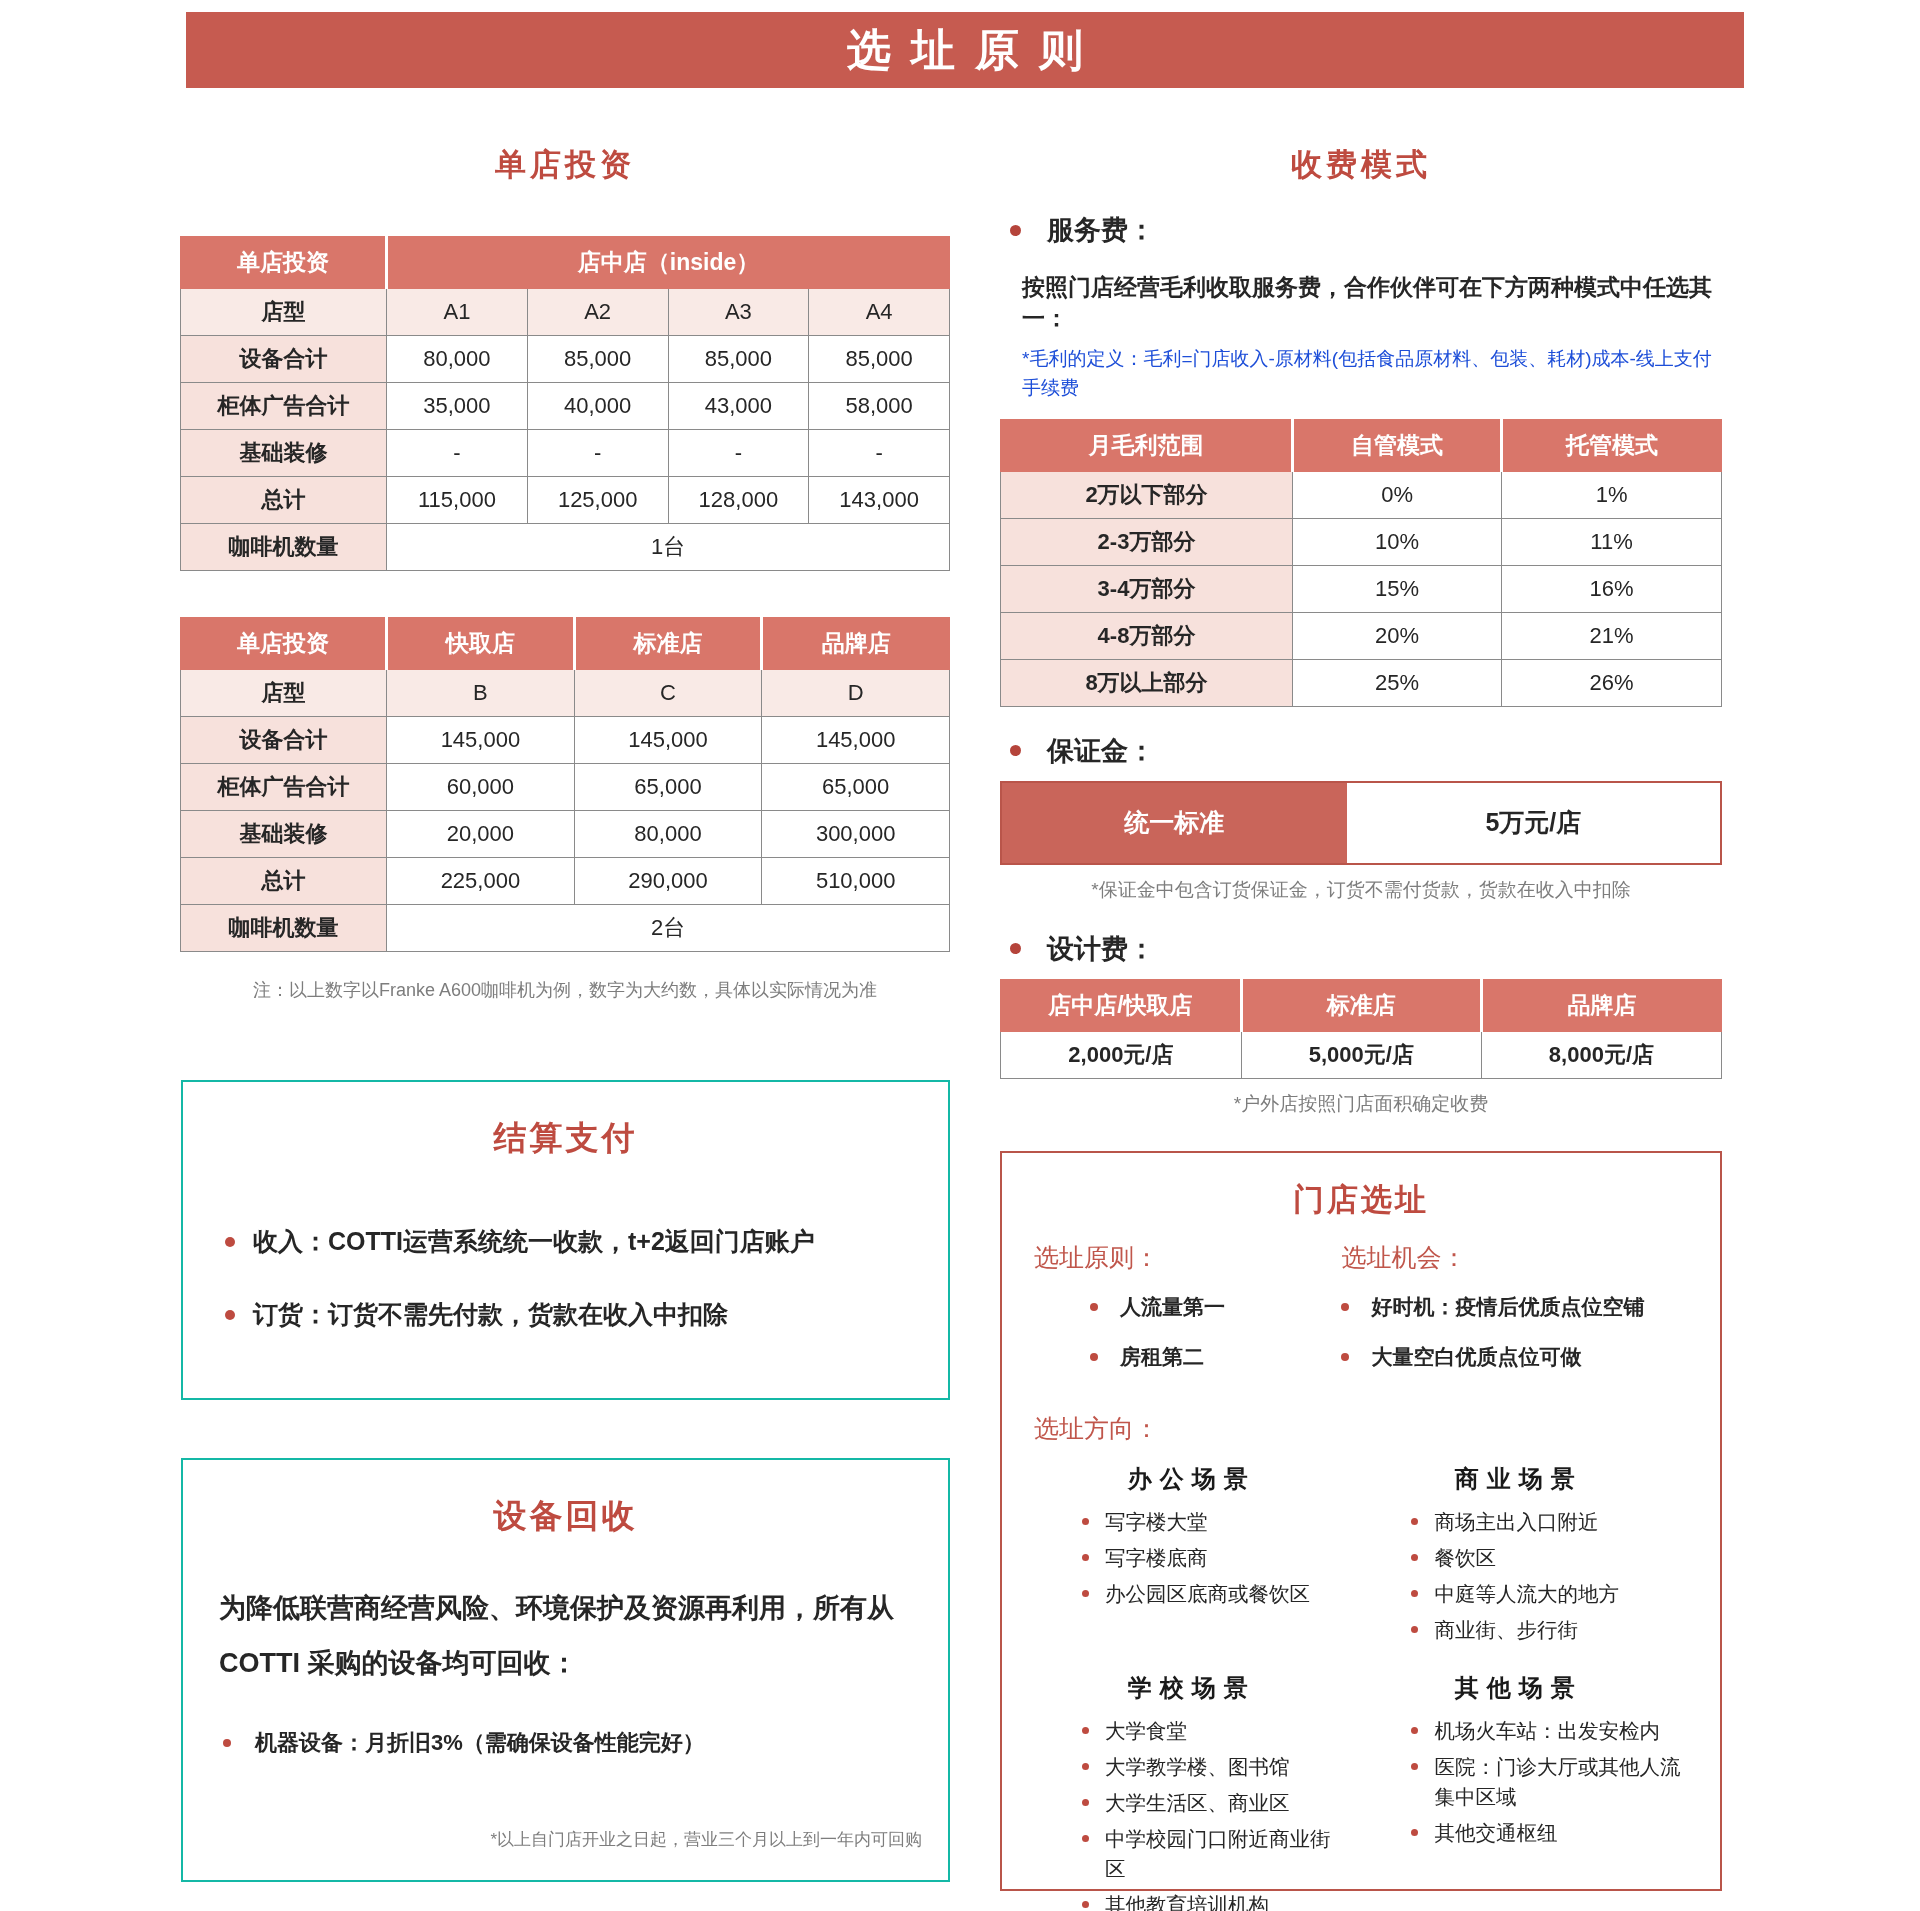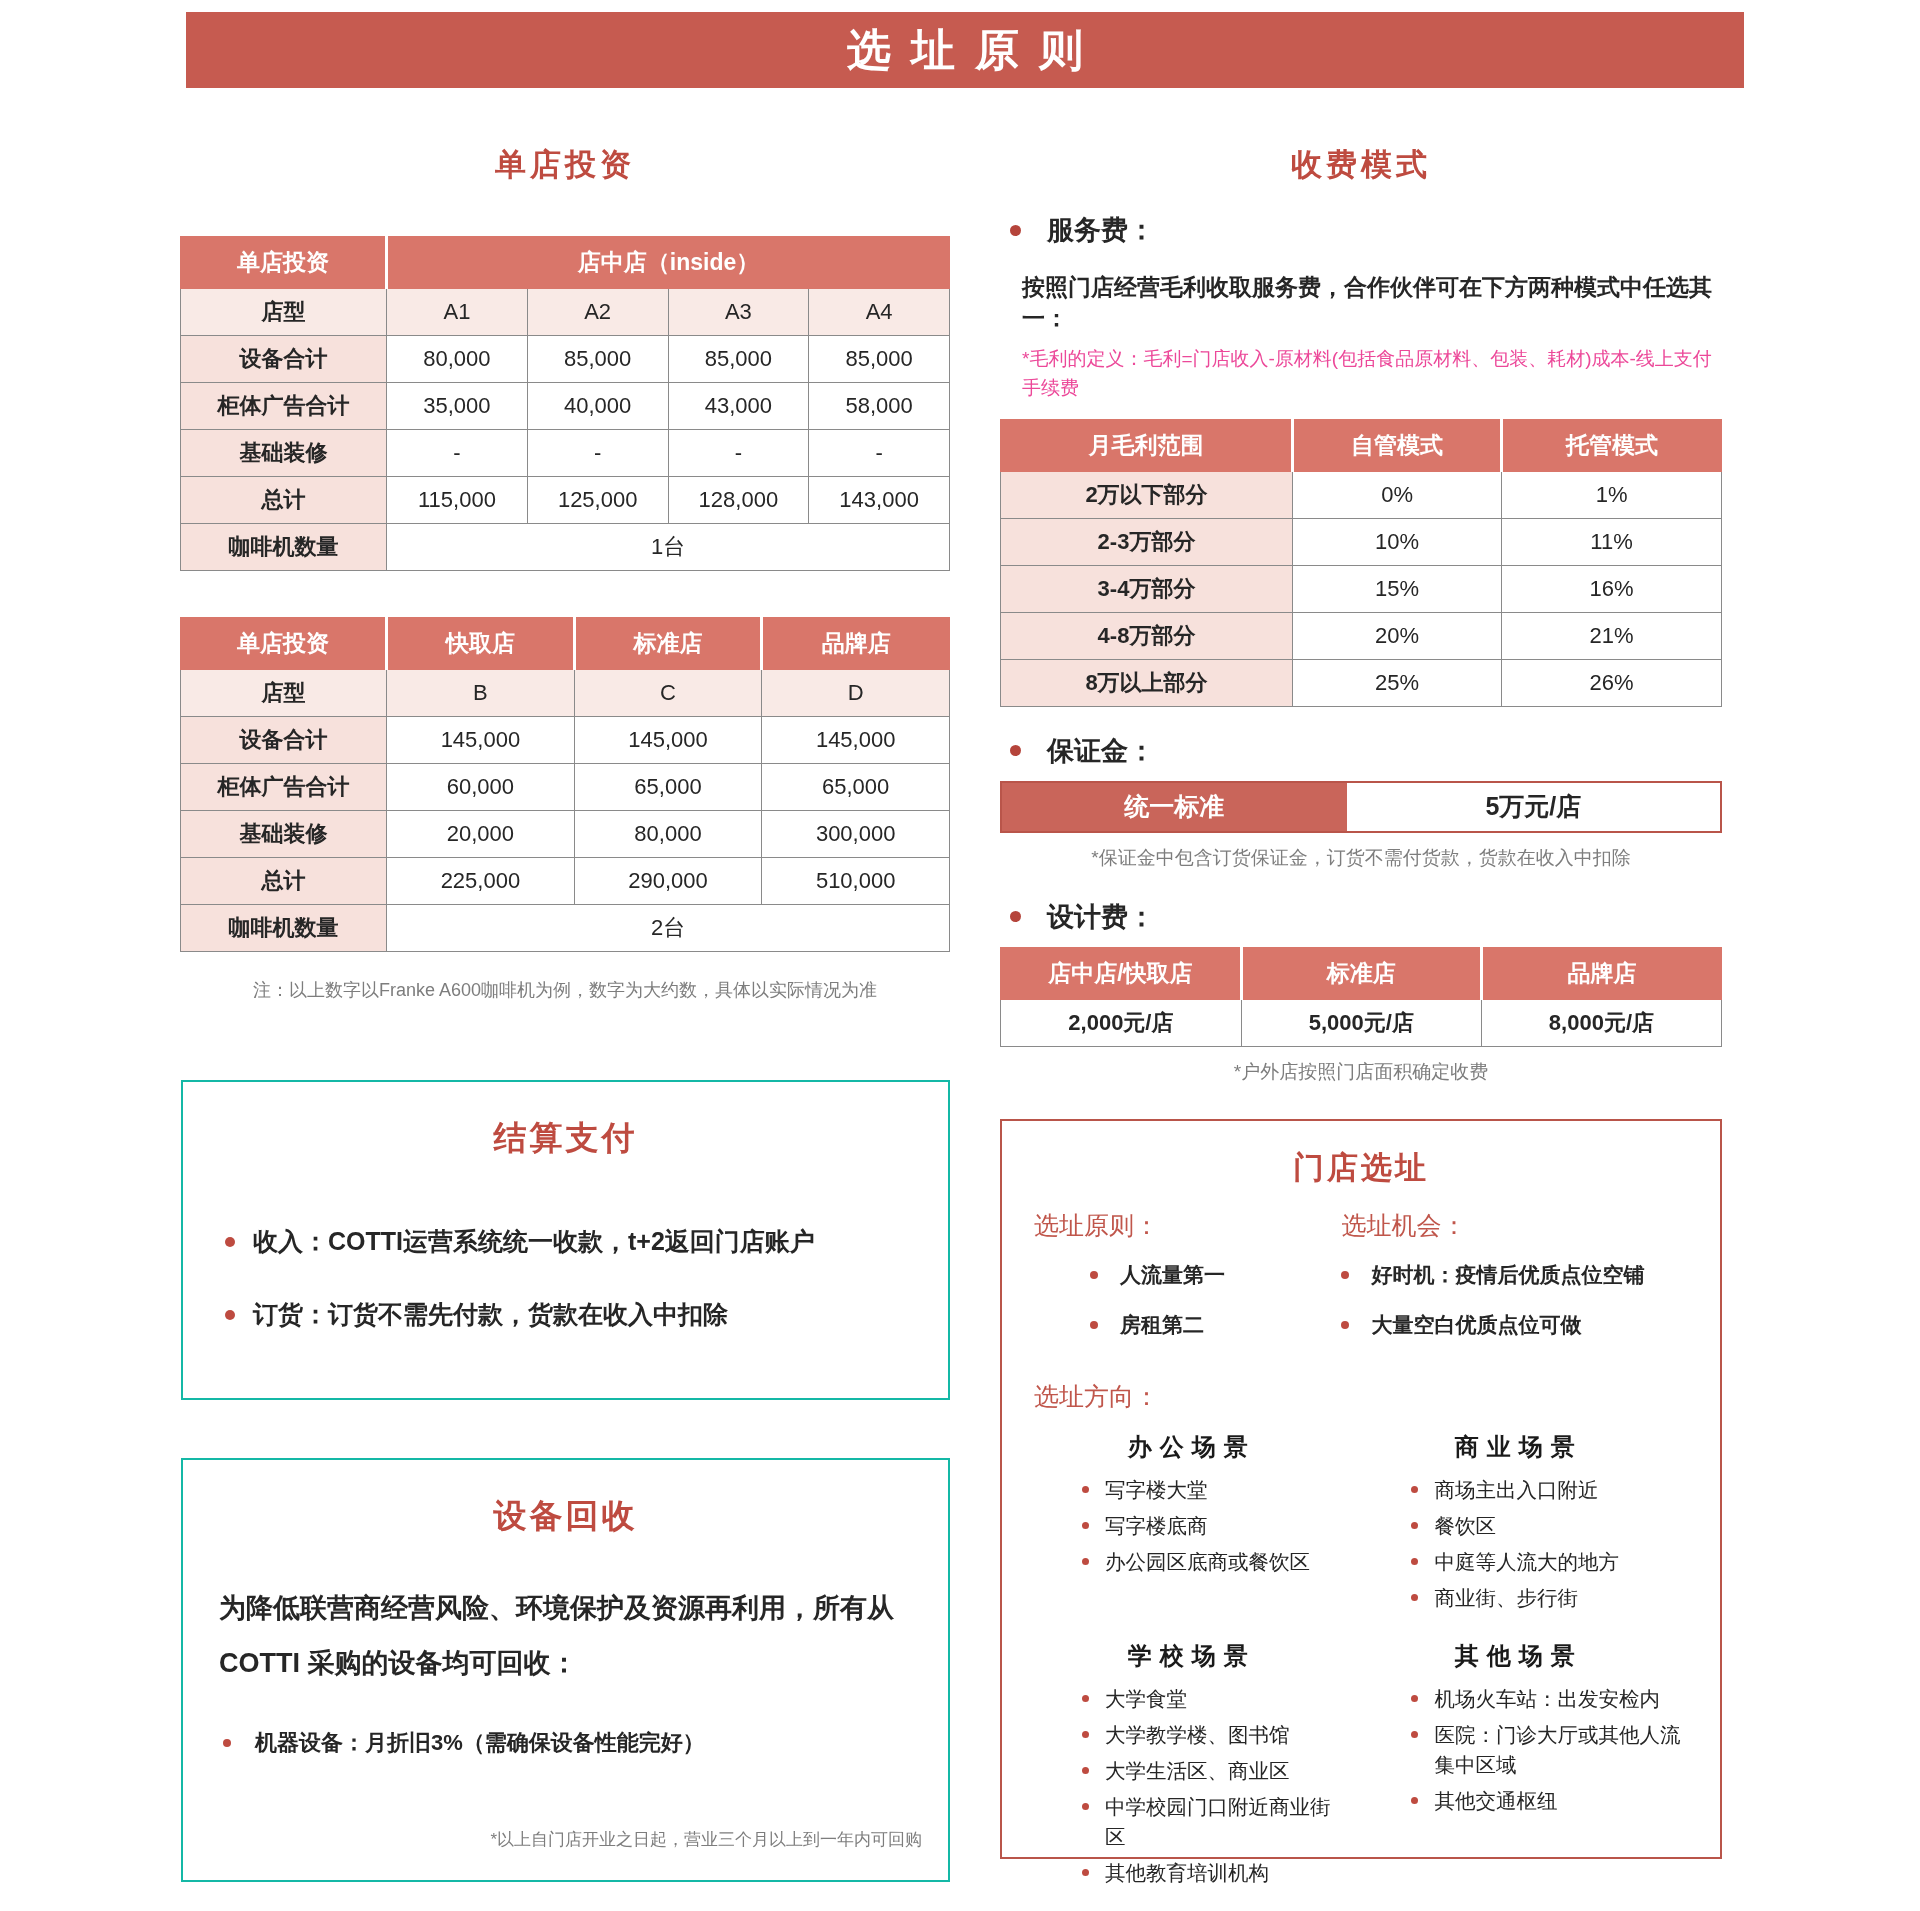--- a/index.html
+++ b/index.html
@@ -64,27 +64,27 @@
   .recycle-par { margin:42px 36px 0; font-size:27px; font-weight:600; line-height:2.05; }
   .recycle-item { display:flex; align-items:center; margin:36px 0 0 40px; font-size:22px; font-weight:bold; }
   .recycle-item .dot { width:8px; height:8px; margin-right:24px; }
   .recycle-foot { margin:70px 26px 0 0; text-align:right; color:#7d7d7d; font-size:17px; }
 
   
   .fee-head { display:flex; align-items:center; margin-top:26px; }
   .fee-head .dot { width:11px; height:11px; margin:0 26px 0 10px; background:#B5443B; }
   .fee-head span { font-size:27px; font-weight:bold; }
   .fee-desc { margin:24px 0 0 22px; font-size:23px; font-weight:bold; }
-  .fee-note { margin:10px 0 0 22px; font-size:19px; color:#ec4899; line-height:1.55; }
+  .fee-note { margin:10px 0 0 22px; font-size:19px; color:#1d4ed8; line-height:1.55; }
 
   .stable { margin-top:16px;border-radius:20px; }
   .stable td { height:55px; }
   .stable td.hd { height:56px; }
 
-  .dep-strip { margin-top:12px; height:52px; border:2px solid #B9554A; display:flex; }
+  .dep-strip { margin-top:12px; height:84px; border:2px solid #B9554A; display:flex; }
   .dep-l { width:48%; background:#C9655A; color:#fff; font-weight:bold; font-size:25px;
            display:flex; align-items:center; justify-content:center; }
   .dep-r { flex:1; background:#fff; color:#262626; font-weight:bold; font-size:25px;
            display:flex; align-items:center; justify-content:center; }
 
   .cnote { text-align:center; color:#7d7d7d; font-size:19px; margin-top:12px; }
 
   .dtable { margin-top:12px;border-radius:27px; }
   .dtable td.hd { height:62px; font-size:25px; }
   .dtable td { height:66px; font-size:25px; font-weight:bold; }

